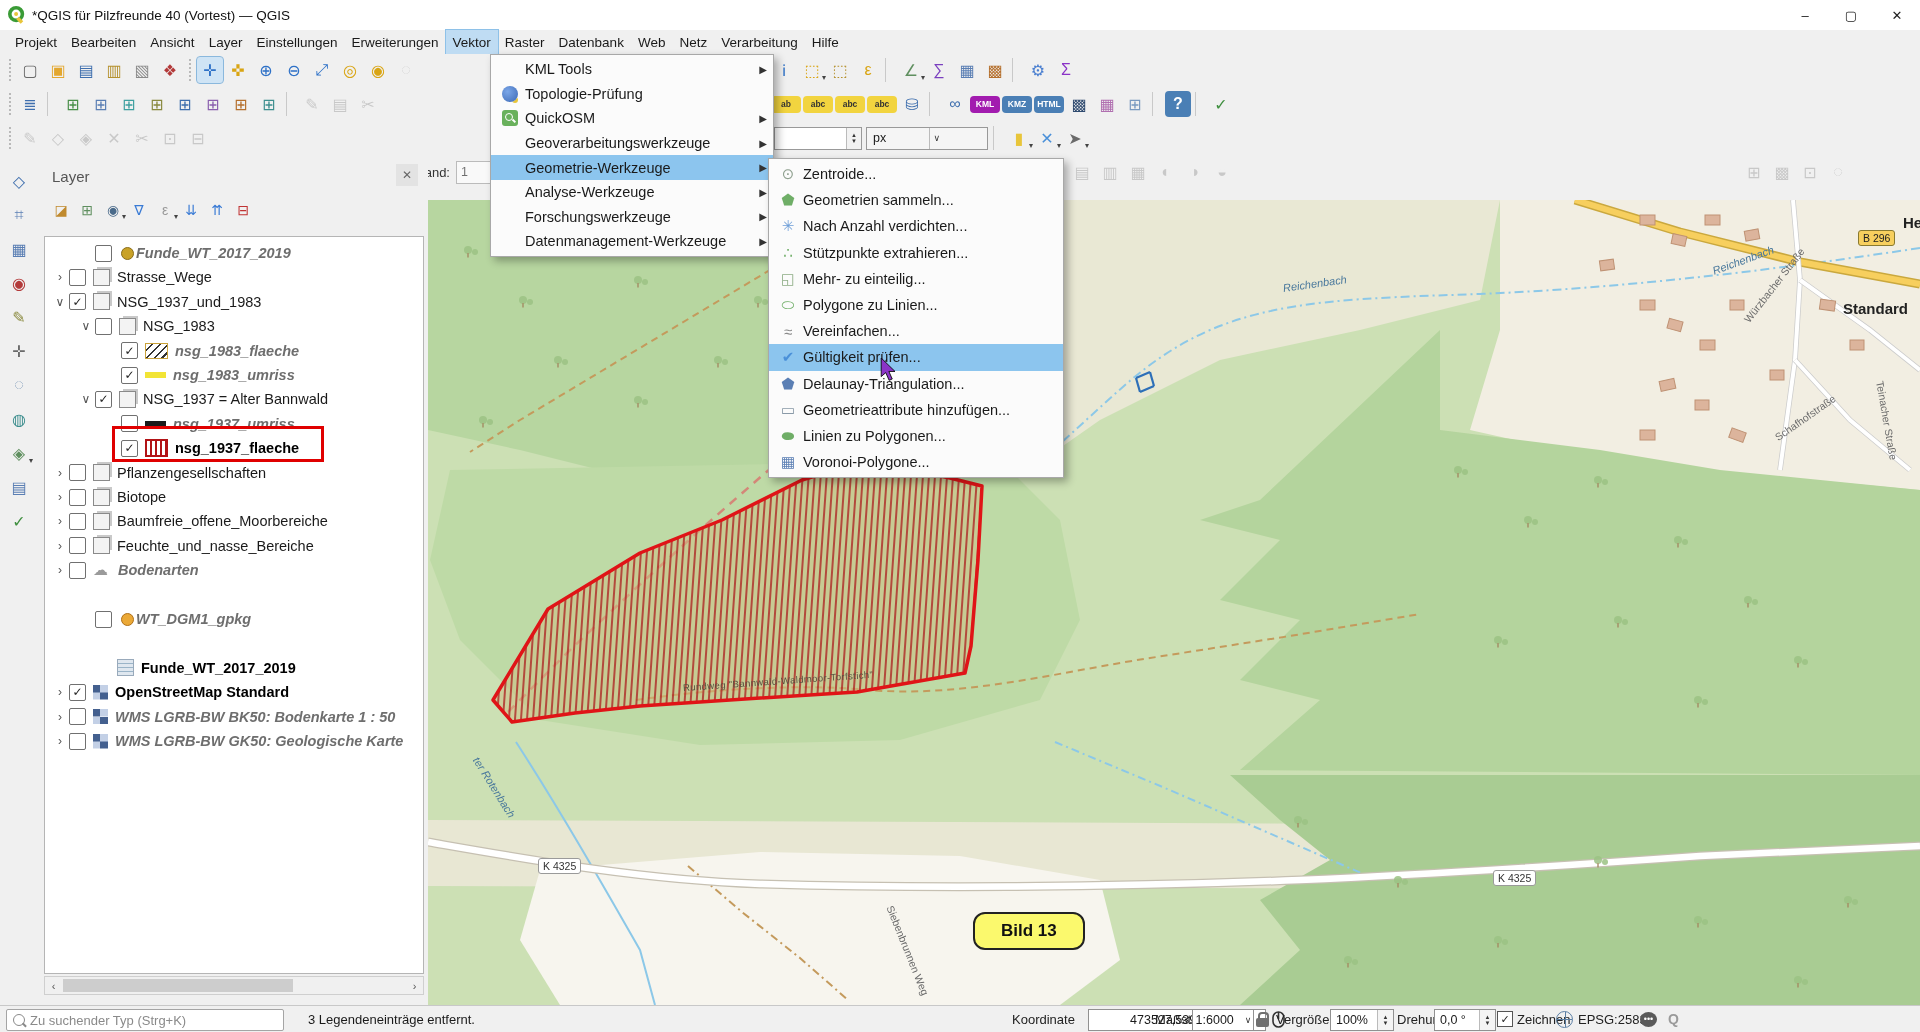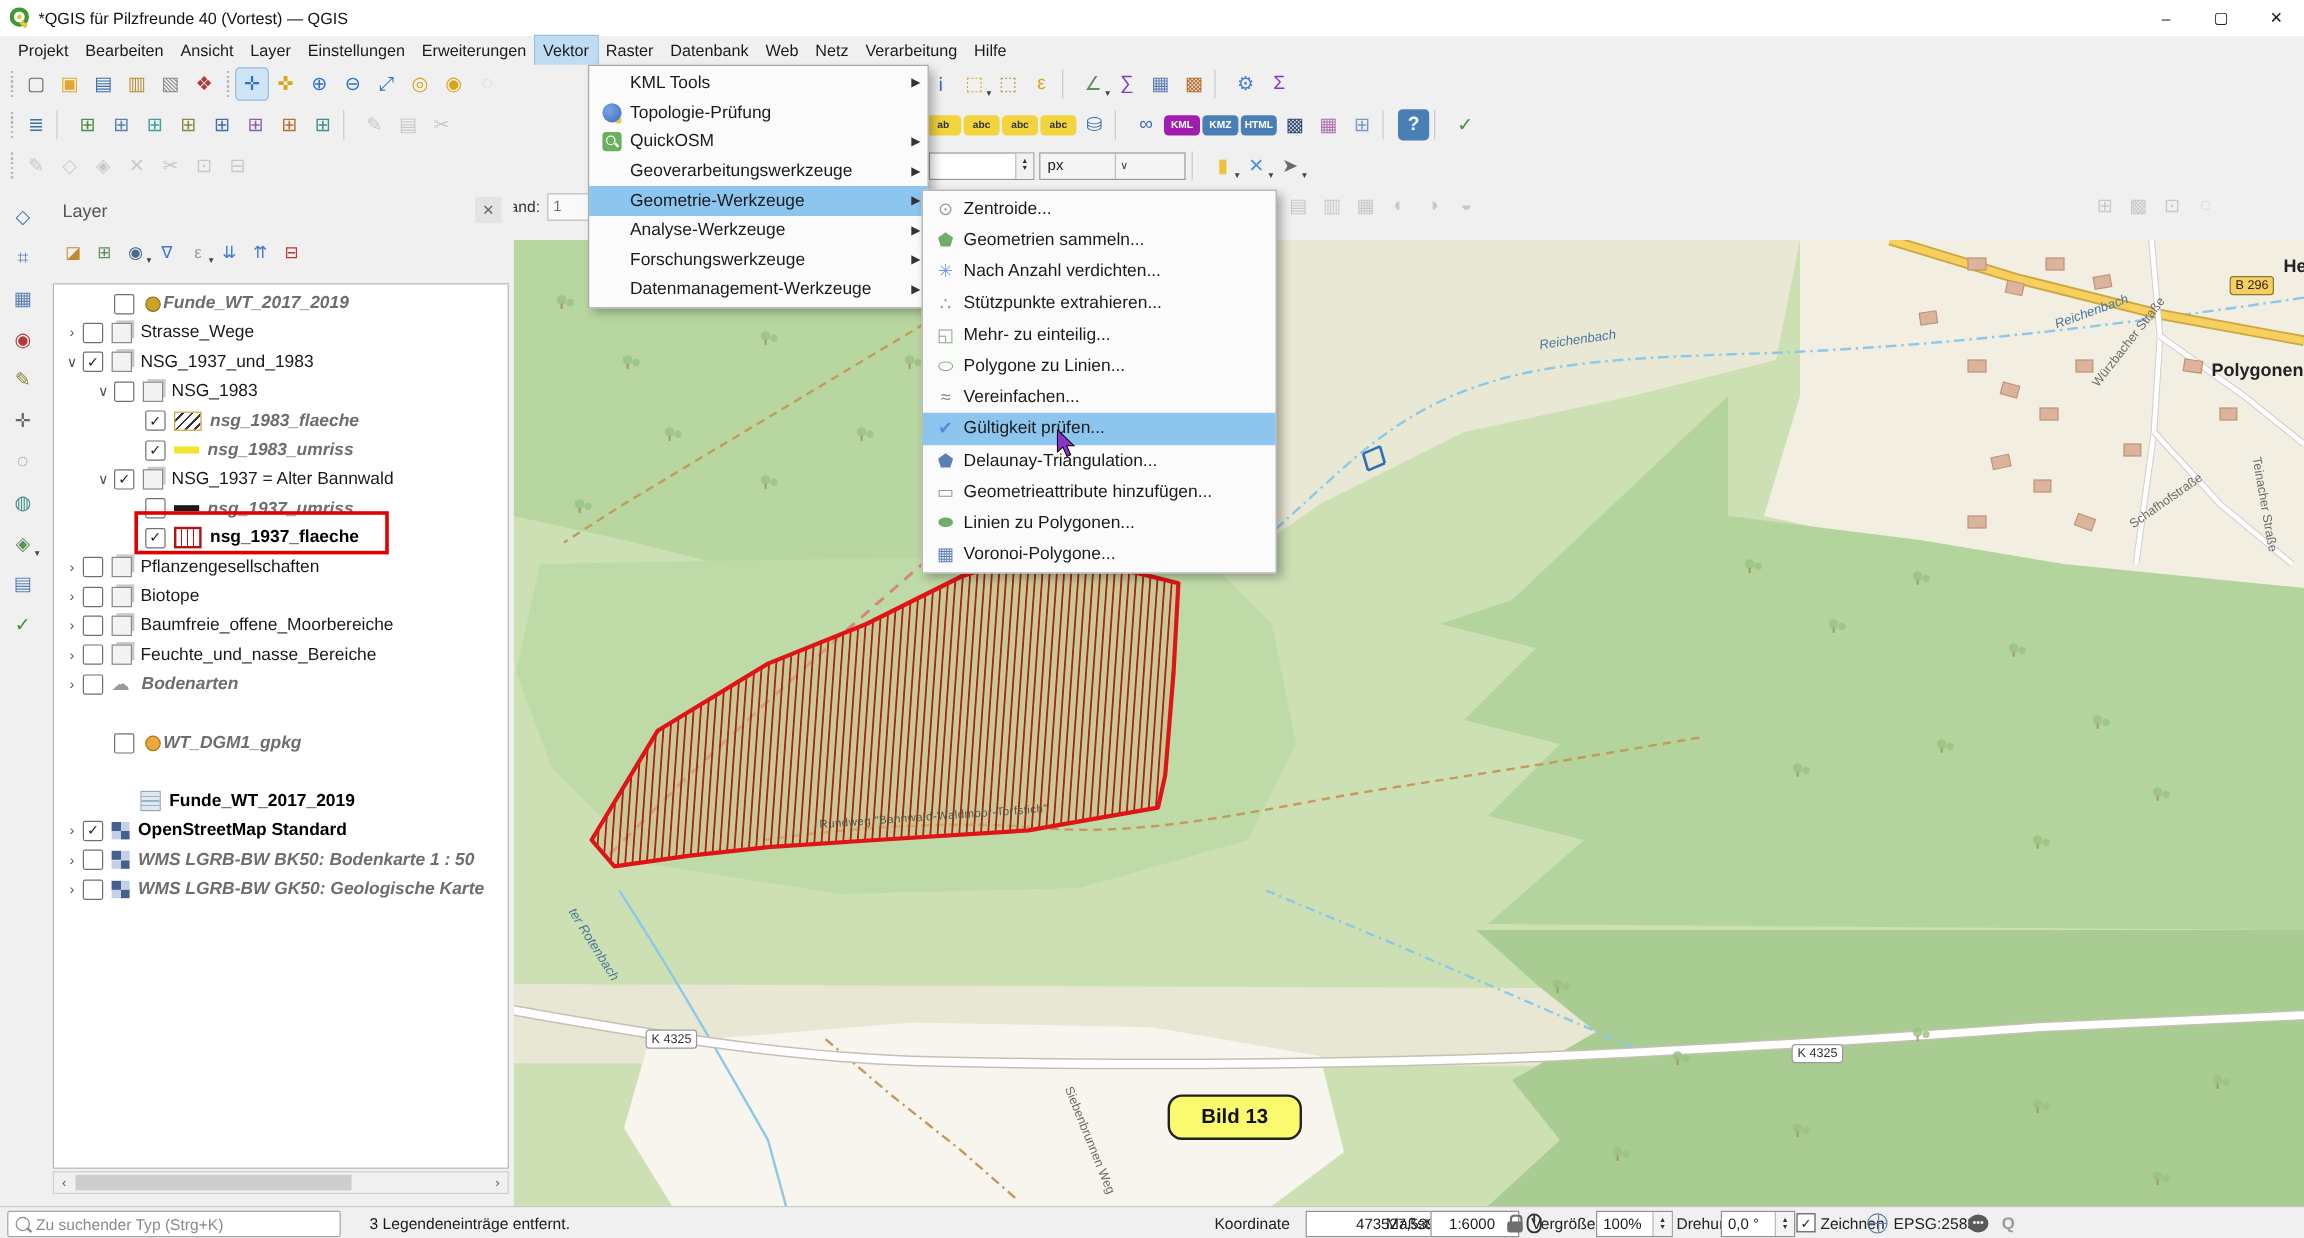--- a/index.html
+++ b/index.html
@@ -506,21 +506,21 @@
     <g stroke="#2d6fb8" stroke-width="2.2">
       <line x1="708" y1="178" x2="722" y2="172"></line>
         <line x1="712" y1="192" x2="726" y2="186"></line>
       <line x1="708" y1="178" x2="712" y2="192"></line>
         <line x1="722" y1="172" x2="726" y2="186"></line>
     </g>
   </svg>
   <div id="maplabels">
       <div class="map-label ml-place" style="left: 1475px; top: 14px;">Hec</div>
       <div class="map-label ml-refy" style="left: 1430px; top: 30px;">B 296</div>
-      <div class="map-label ml-place" style="left: 1415px; top: 100px;">Polygonen</div>
+      <div class="map-label ml-place" style="left: 1415px; top: 100px;">Standard</div>
       <div class="map-label ml-stream" style="left: 855px; top: 82px; transform: rotate(-8deg);">Reichenbach</div>
       <div class="map-label ml-stream" style="left: 1285px; top: 65px; transform: rotate(-20deg);">Reichenbach</div>
       <div class="map-label ml-street" style="left: 1318px; top: 115px; transform: rotate(-52deg);">Würzbacher Straße</div>
       <div class="map-label ml-street" style="left: 1348px; top: 232px; transform: rotate(-35deg);">Schafhofstraße</div>
       <div class="map-label ml-street" style="left: 1452px; top: 175px; transform: rotate(80deg);">Teinacher Straße</div>
       <div class="map-label ml-refw" style="left: 110px; top: 658px;">K 4325</div>
       <div class="map-label ml-refw" style="left: 1065px; top: 670px;">K 4325</div>
       <div class="map-label ml-bild" style="left: 545px; top: 712px;">Bild 13</div>
       <div class="map-label ml-trail" style="left: 255px; top: 482px; transform: rotate(-4deg);">Rundweg "Bannwald-Waldmoor-Torfstich"</div>
       <div class="map-label ml-street" style="left: 462px; top: 700px; transform: rotate(68deg);">Siebenbrunnen Weg</div>
@@ -772,21 +772,21 @@
     </div>
     <div class="sb-abs" style="left:296px;margin-left:12px;">3 Legendeneinträge entfernt.</div>
     <div class="sb-abs sb-lbl" style="left: 1012px;">Koordinate</div>
     <div class="sb-abs sb-box" style="left:1088px;width:176px;">473527,5398056</div>
     <svg class="sb-abs" style="left: 1270px; width: 18px;" width="18" height="20" viewBox="0 0 18 20">
       <rect x="3" y="3" width="11" height="15" rx="5.5" fill="none" stroke="#333" stroke-width="1.6"></rect>
       <line x1="8.5" y1="3" x2="8.5" y2="10" stroke="#333" stroke-width="1.6"></line>
     </svg>
 
     <div class="sb-abs sb-lbl" style="left: 1155px;">Maßstab</div>
-    <div class="sb-abs sb-box" style="left: 1192px; width: 60px; padding-left: 12px;">
+    <div class="sb-abs sb-box" style="left: 1192px; width: 60px;">
       <span style="flex:1;padding:0 6px;">1:6000</span>
       <span style="font-size:9px;padding:0 5px;color:#333;">∨</span>
     </div>
     <div class="sb-abs" style="left: 1256px;">
         <span class="lock"></span>
       </div>
     <div class="sb-abs sb-lbl" style="left: 1276px;">Vergrößerung</div>
     <div class="sb-abs sb-box" style="left: 1330px; width: 62px;">
       <span style="flex:1;padding:0 5px;">100%</span>
       <span class="sb-spin">

